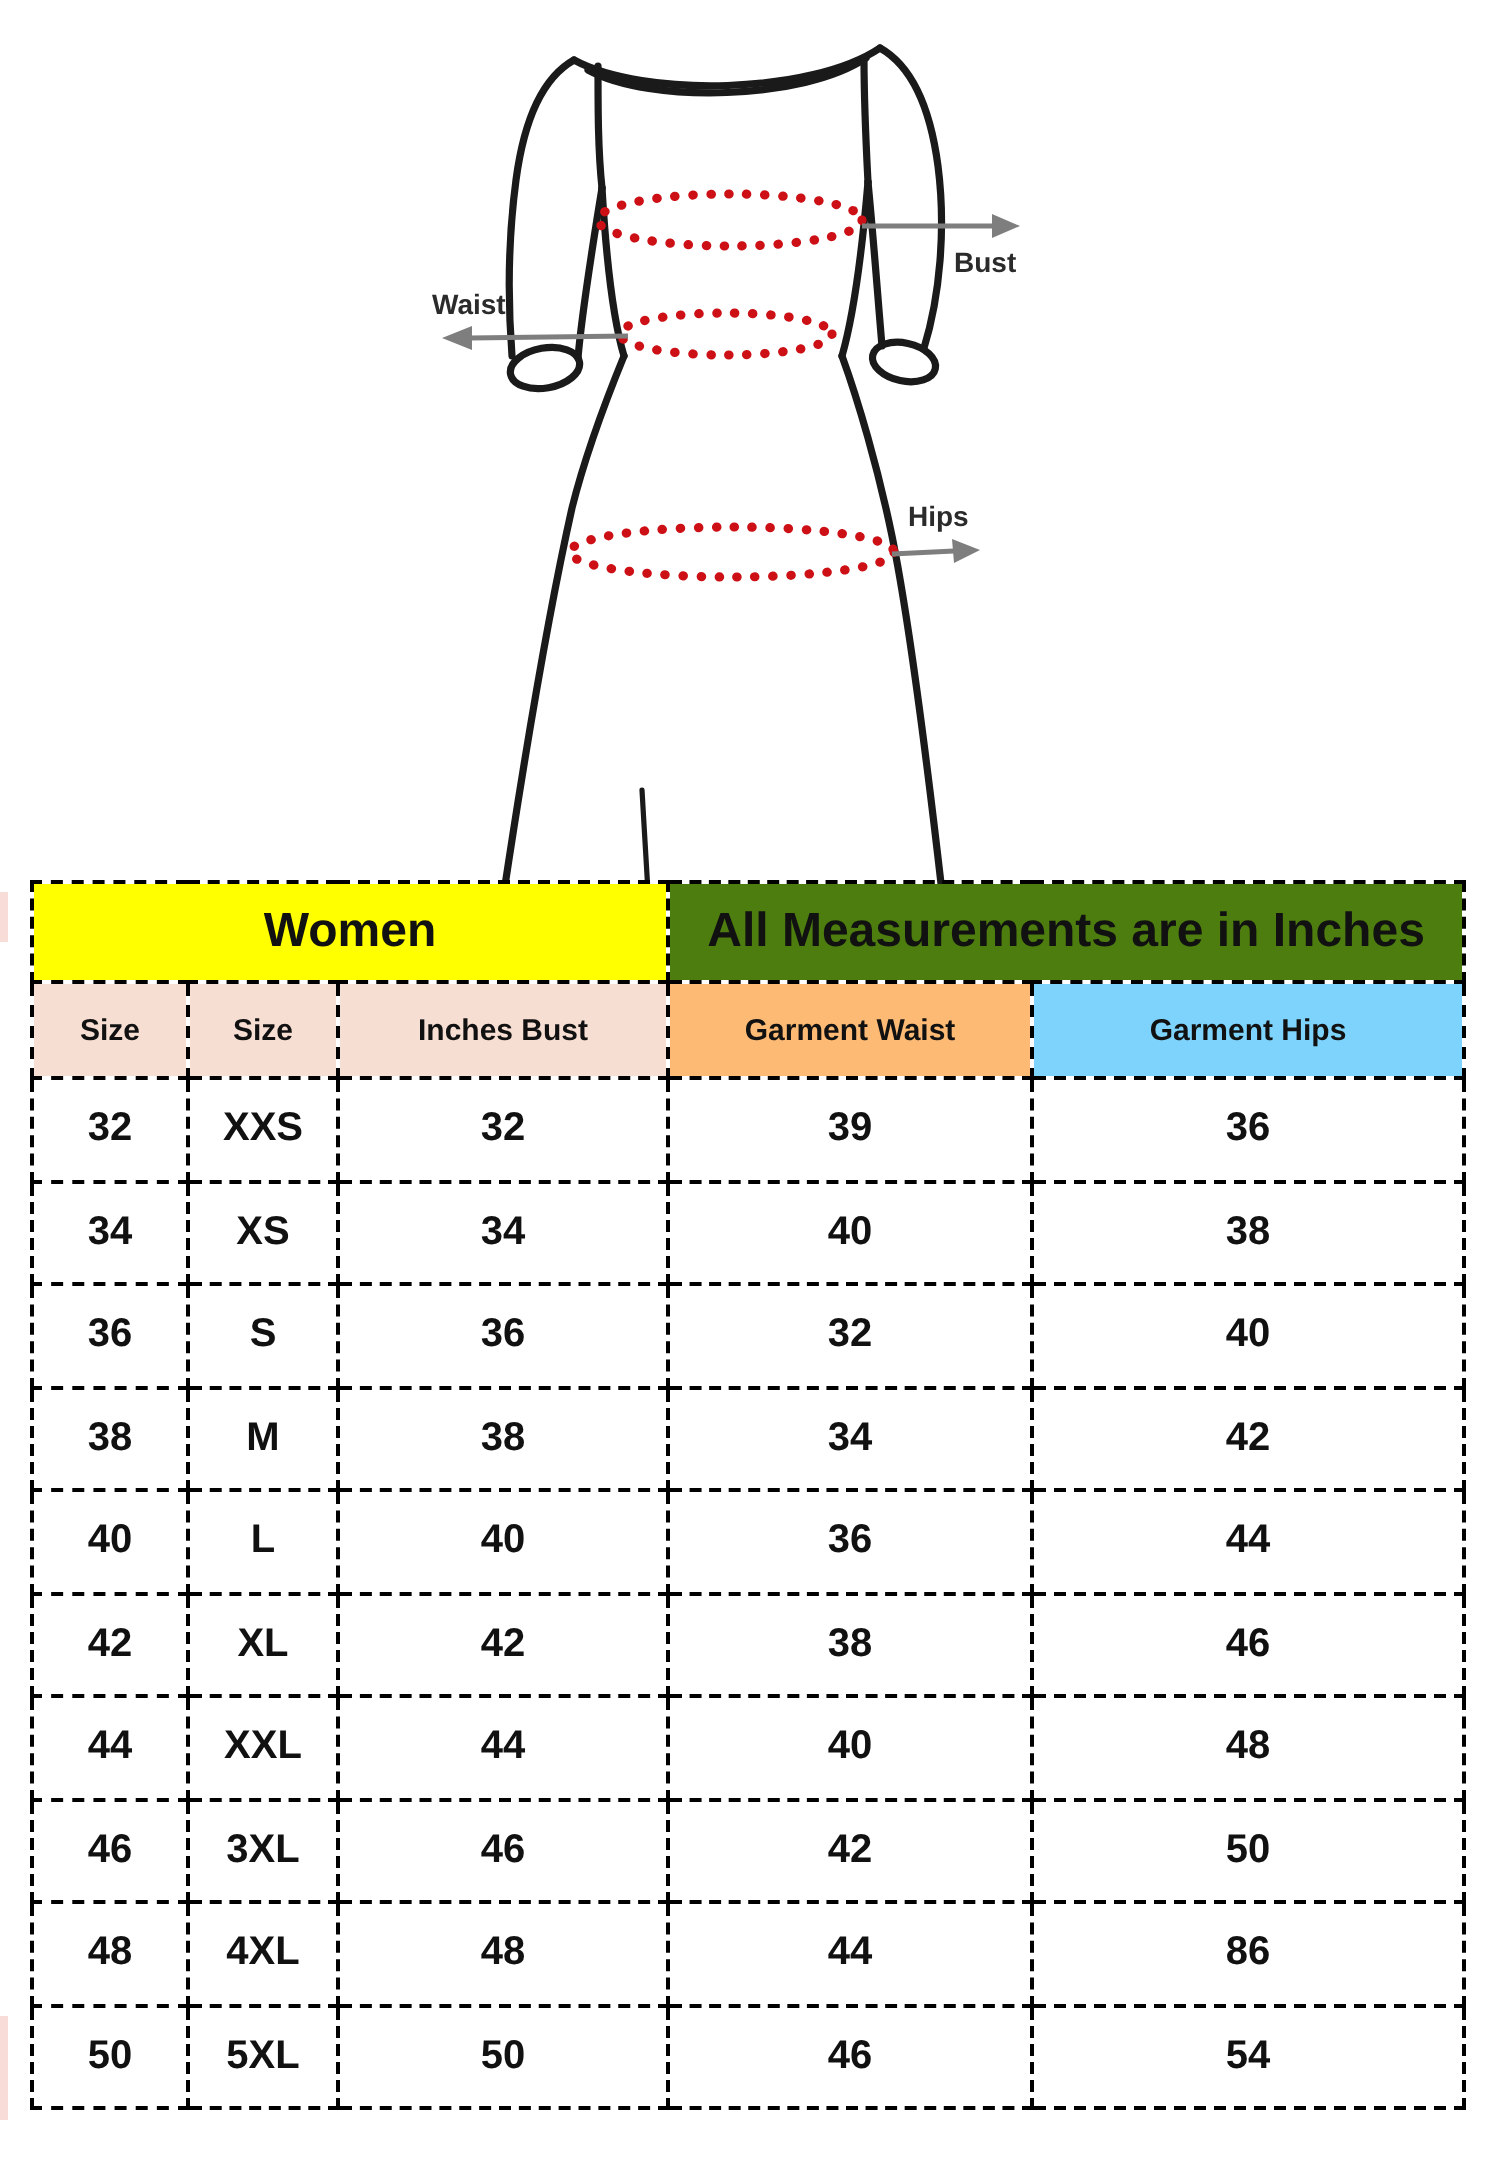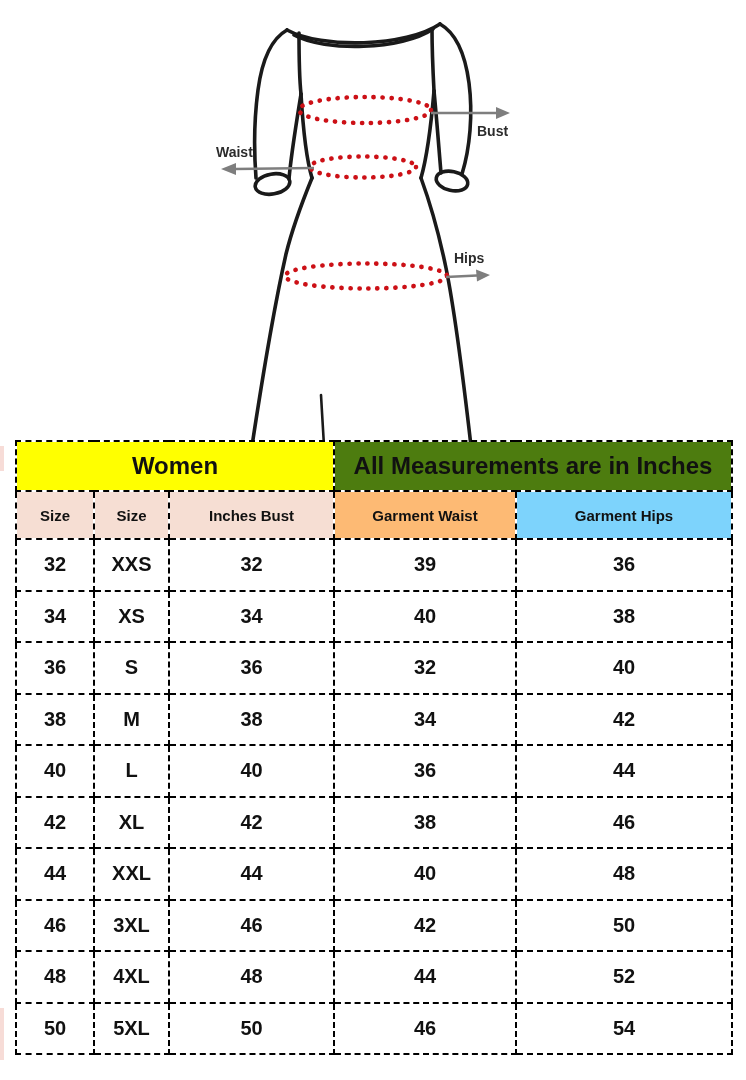--- a/index.html
+++ b/index.html
@@ -153,21 +153,21 @@
           <td>3XL</td>
           <td>46</td>
           <td>42</td>
           <td>50</td>
         </tr>
         <tr>
           <td>48</td>
           <td>4XL</td>
           <td>48</td>
           <td>44</td>
-          <td>52</td>
+          <td>86</td>
         </tr>
         <tr>
           <td>50</td>
           <td>5XL</td>
           <td>50</td>
           <td>46</td>
           <td>54</td>
         </tr>
       </tbody>
   </table>

